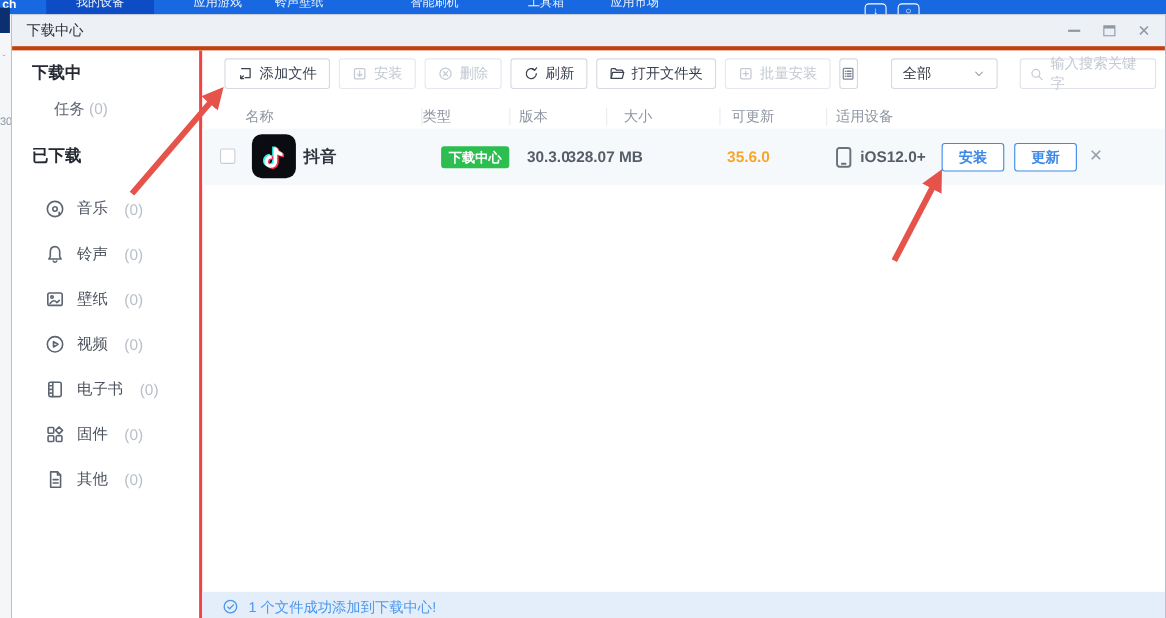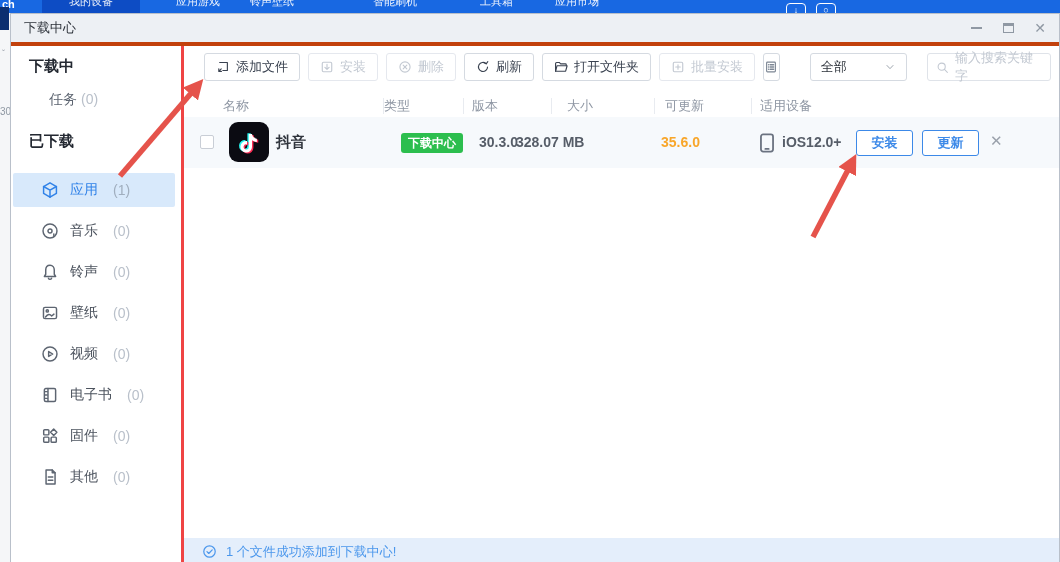--- a/index.html
+++ b/index.html
@@ -148,30 +148,20 @@
   <div class="dbody">
 
     <div class="sidebar">
       <div class="sec-title sec1">下载中</div>
       <div class="task-item">
         <span>任务</span><span class="count">(0)</span>
       </div>
       <div class="sec-title sec2">已下载</div>
 
       <div class="side-list">
-        <div class="side-item sel">
-          <span class="sic">
-              <svg class="ico" viewBox="0 0 16 16" width="18" height="18">
-                <path d="M8 1.6 13.7 4.9 V11.1 L8 14.4 L2.3 11.1 V4.9 Z"></path>
-                <path d="M2.3 4.9 L8 8.1 L13.7 4.9 M8 8.1 V14.4"></path>
-              </svg>
-            </span>
-          <span>应用</span>
-            <span class="count">(1)</span>
-        </div>
         <div class="side-item">
           <span class="sic">
               <svg class="ico" viewBox="0 0 16 16" width="18" height="18">
                 <circle cx="8" cy="8" r="6.2"></circle>
                 <circle cx="8" cy="8" r="1.8"></circle>
                 <path d="M11.4 10.6 v2.4"></path>
               </svg>
             </span>
           <span>音乐</span>
             <span class="count">(0)</span>

